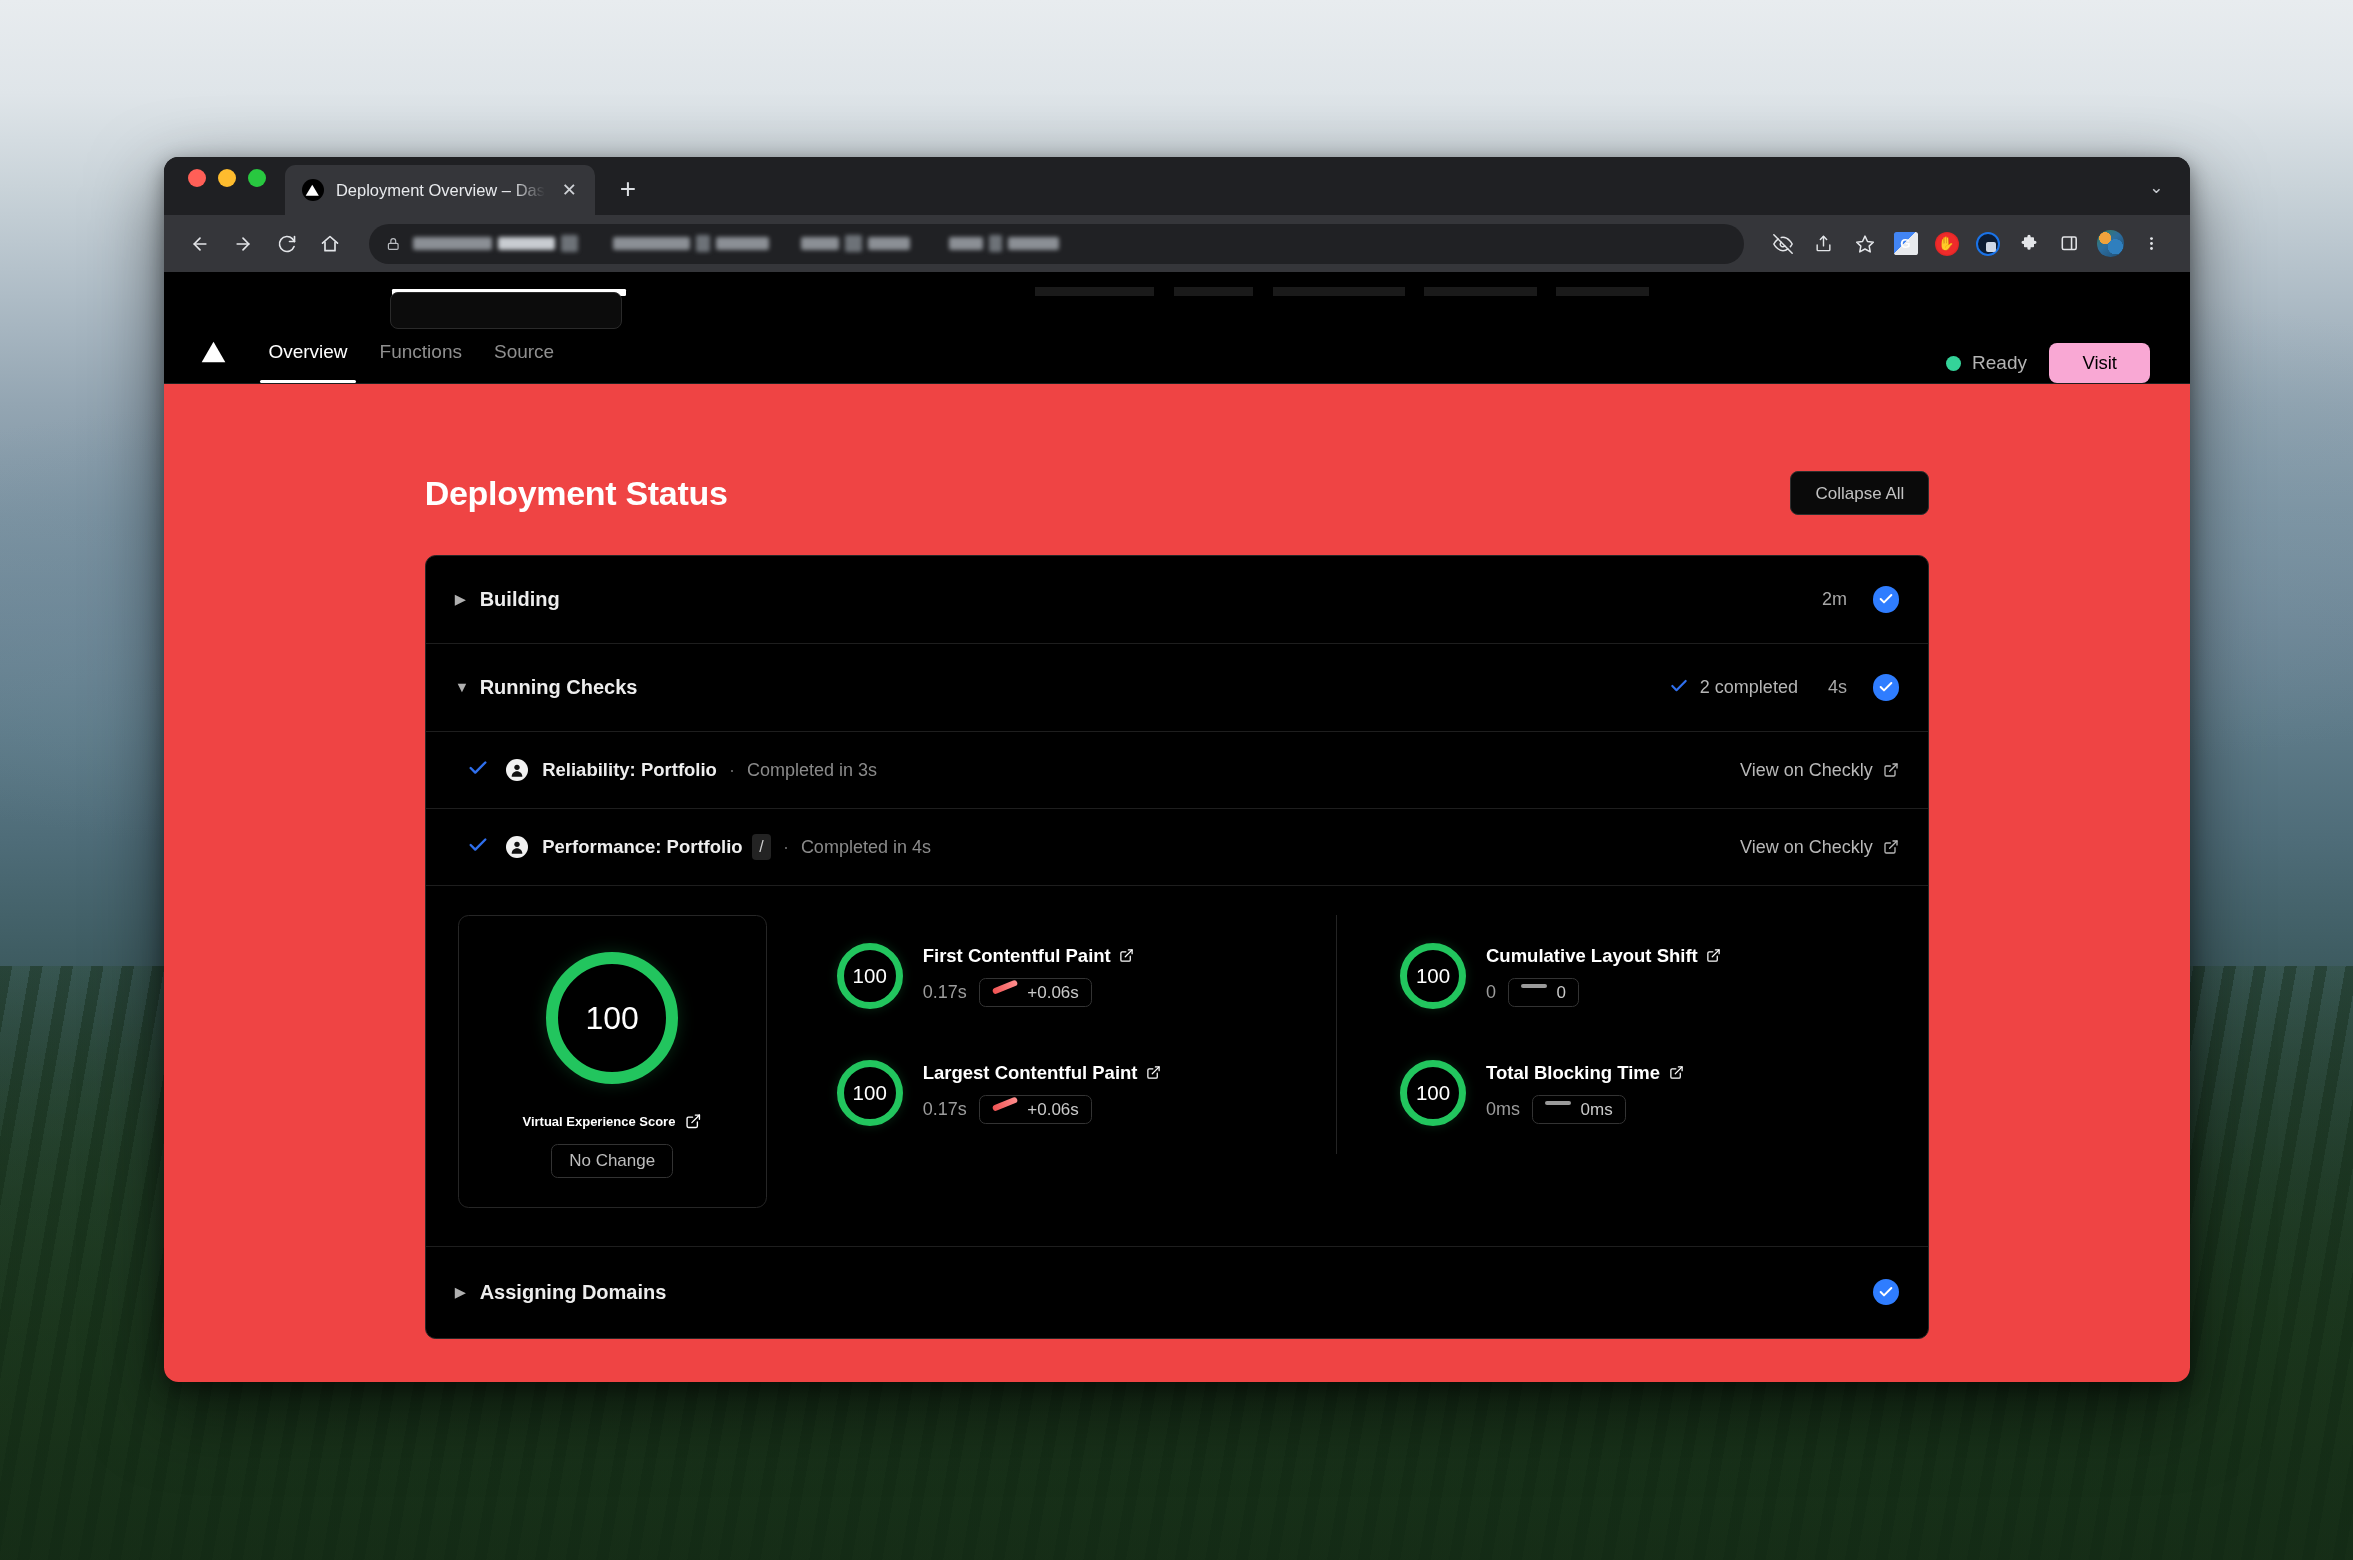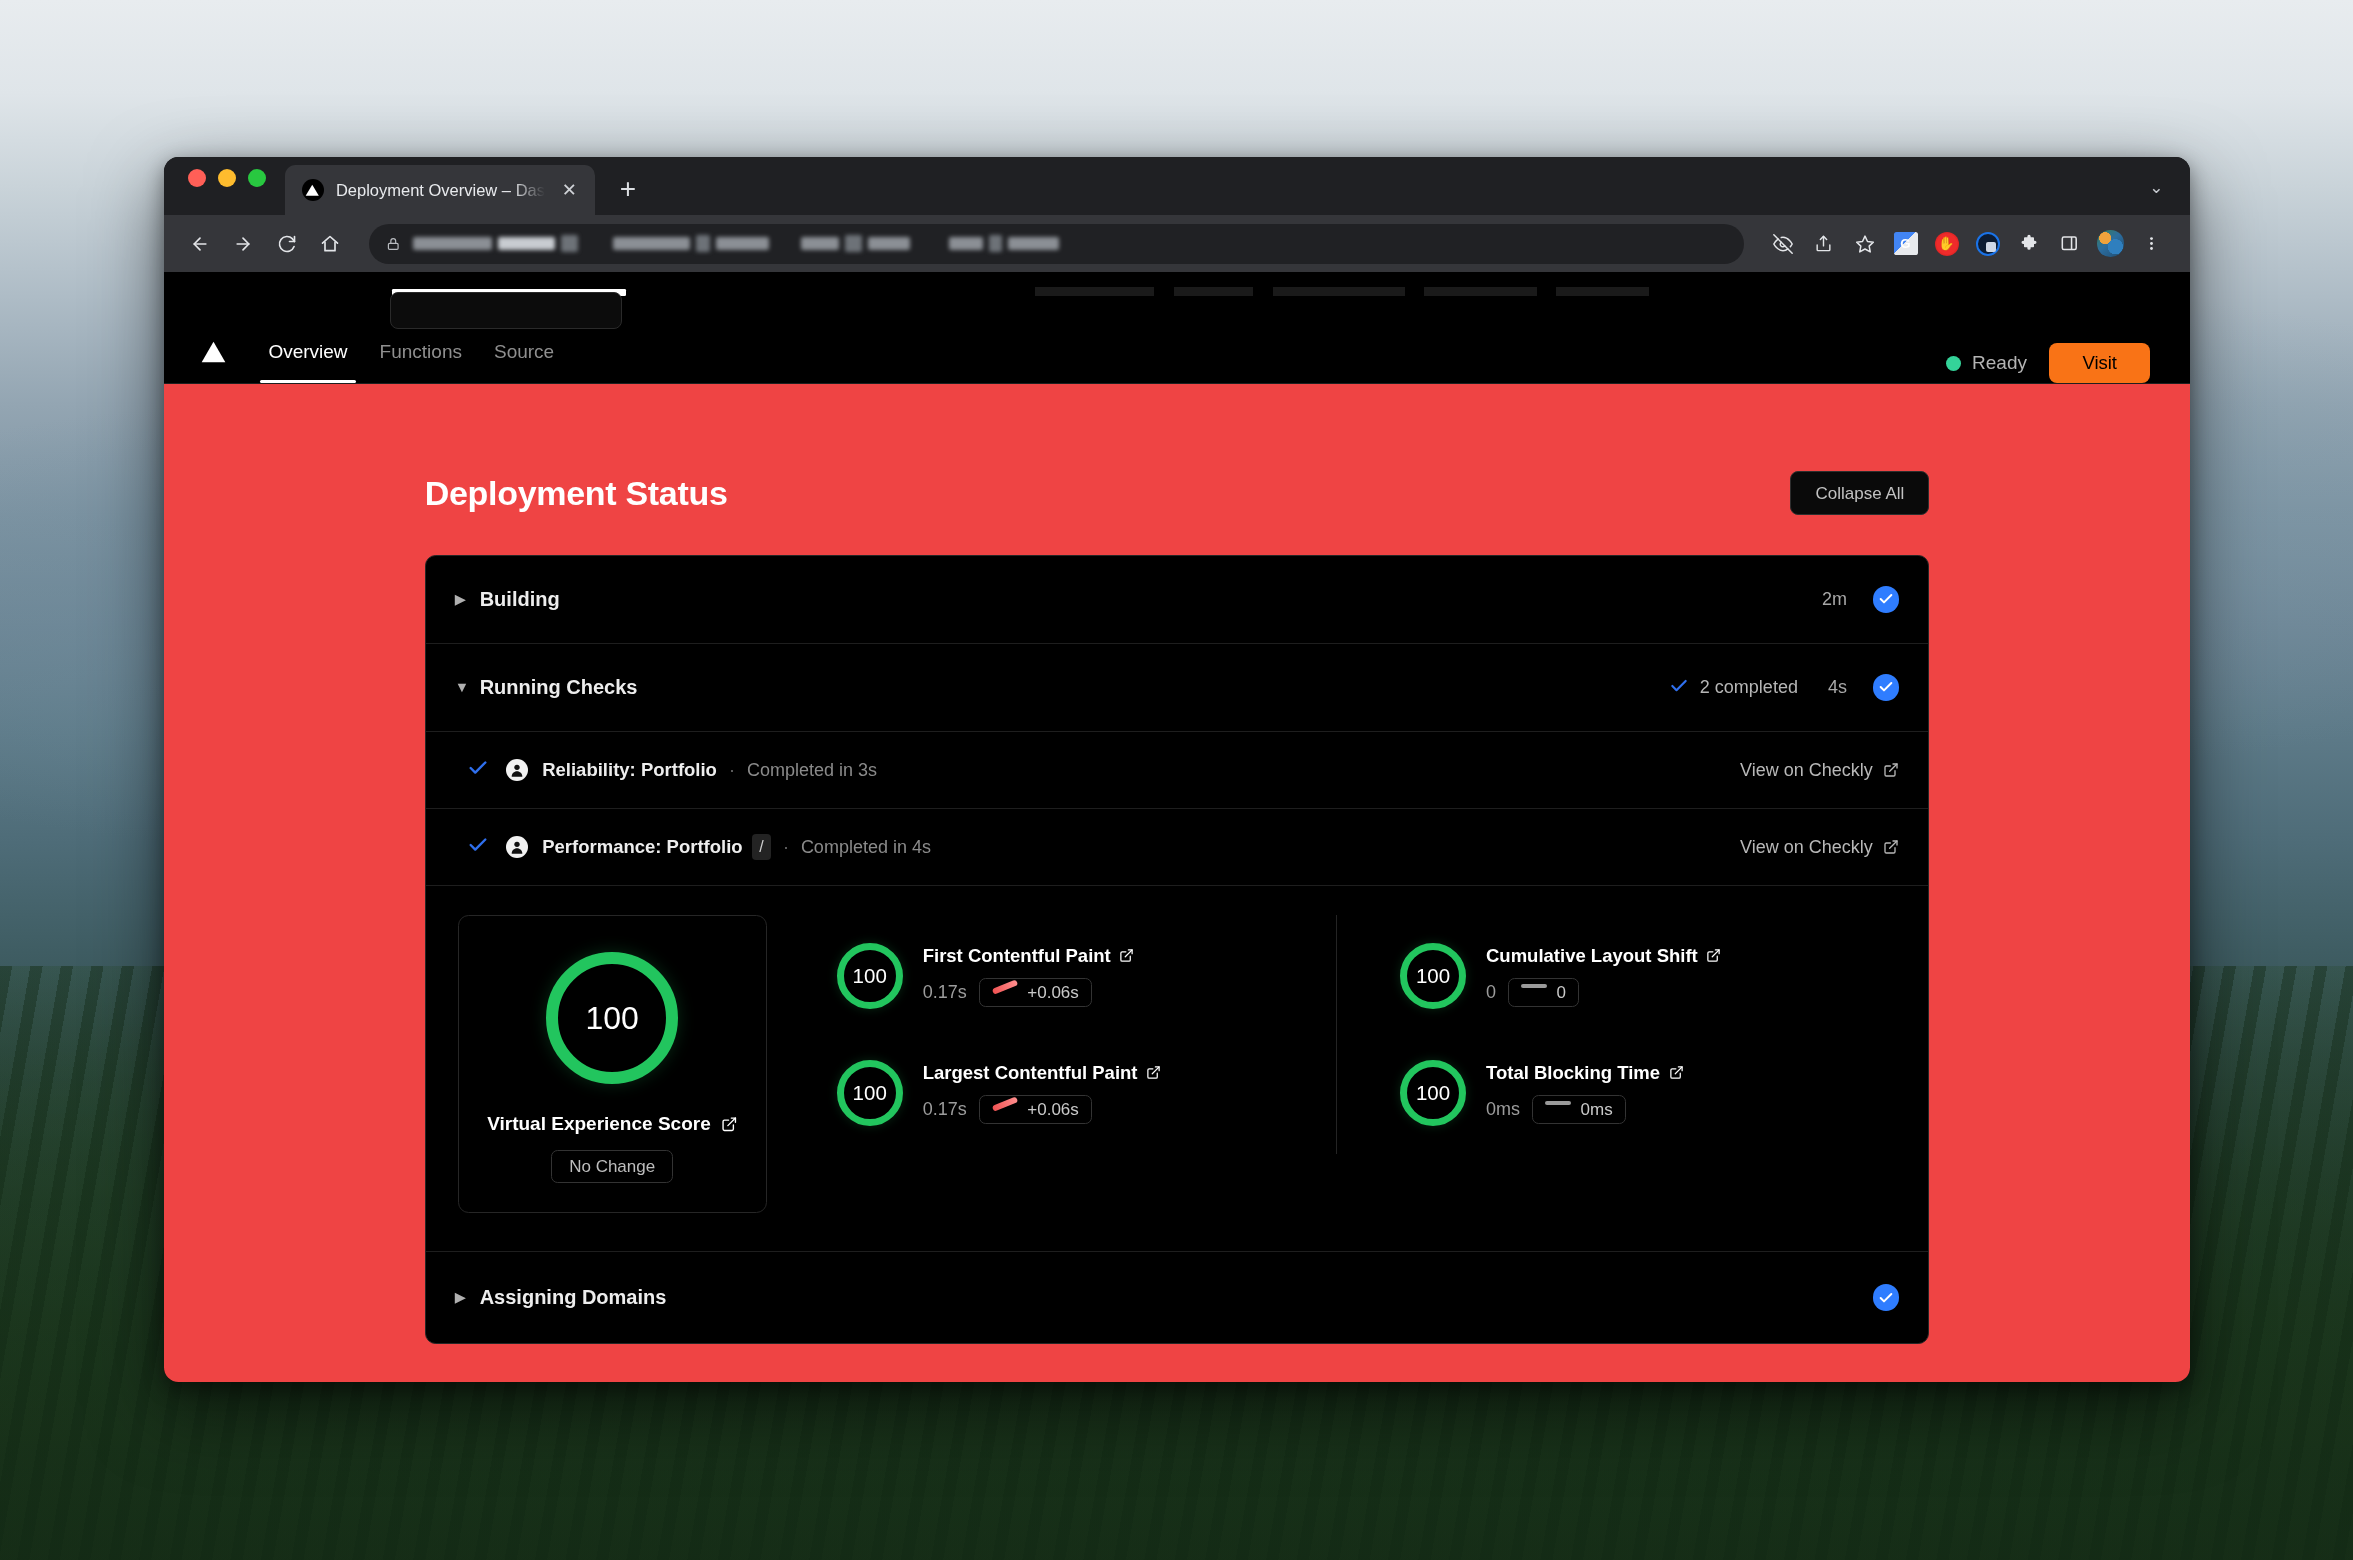--- a/index.html
+++ b/index.html
@@ -317,21 +317,21 @@
     align-items: center;
     gap: 11.2px;
     color: #b4b4b4;
     font-size: 19px;
   }
   .ready-dot {
     width: 15px; height: 15px; border-radius: 50%;
     background: #34d399;
   }
   .visit-btn {
-    background: #f97316;
+    background: #f9a8d4;
     color: #000000;
     font-size: 18.5px;
     font-weight: 500;
     border-radius: 8px;
     padding: 10.6px 33px;
     border: none;
     line-height: 1;
     font-family: "Liberation Sans", sans-serif;
   }
 
@@ -497,21 +497,21 @@
     display: flex; align-items: center; justify-content: center;
     box-shadow: 0 0 17px rgba(34,197,94,.22);
   }
   .ring-big span { color: #fff; font-size: 32px; font-weight: 500; }
   .ves-label {
     margin-top: 29px;
     display: flex;
     align-items: center;
     gap: 10px;
     color: #ffffff;
-    font-size: 19px;
+    font-size: 13px;
     font-weight: 700;
   }
   .no-change-pill {
     margin-top: 14.5px;
     border: 1.3px solid #333333;
     border-radius: 6.6px;
     color: #bdbdbd;
     font-size: 17px;
     padding: 7.3px 17px;
     line-height: 1;

